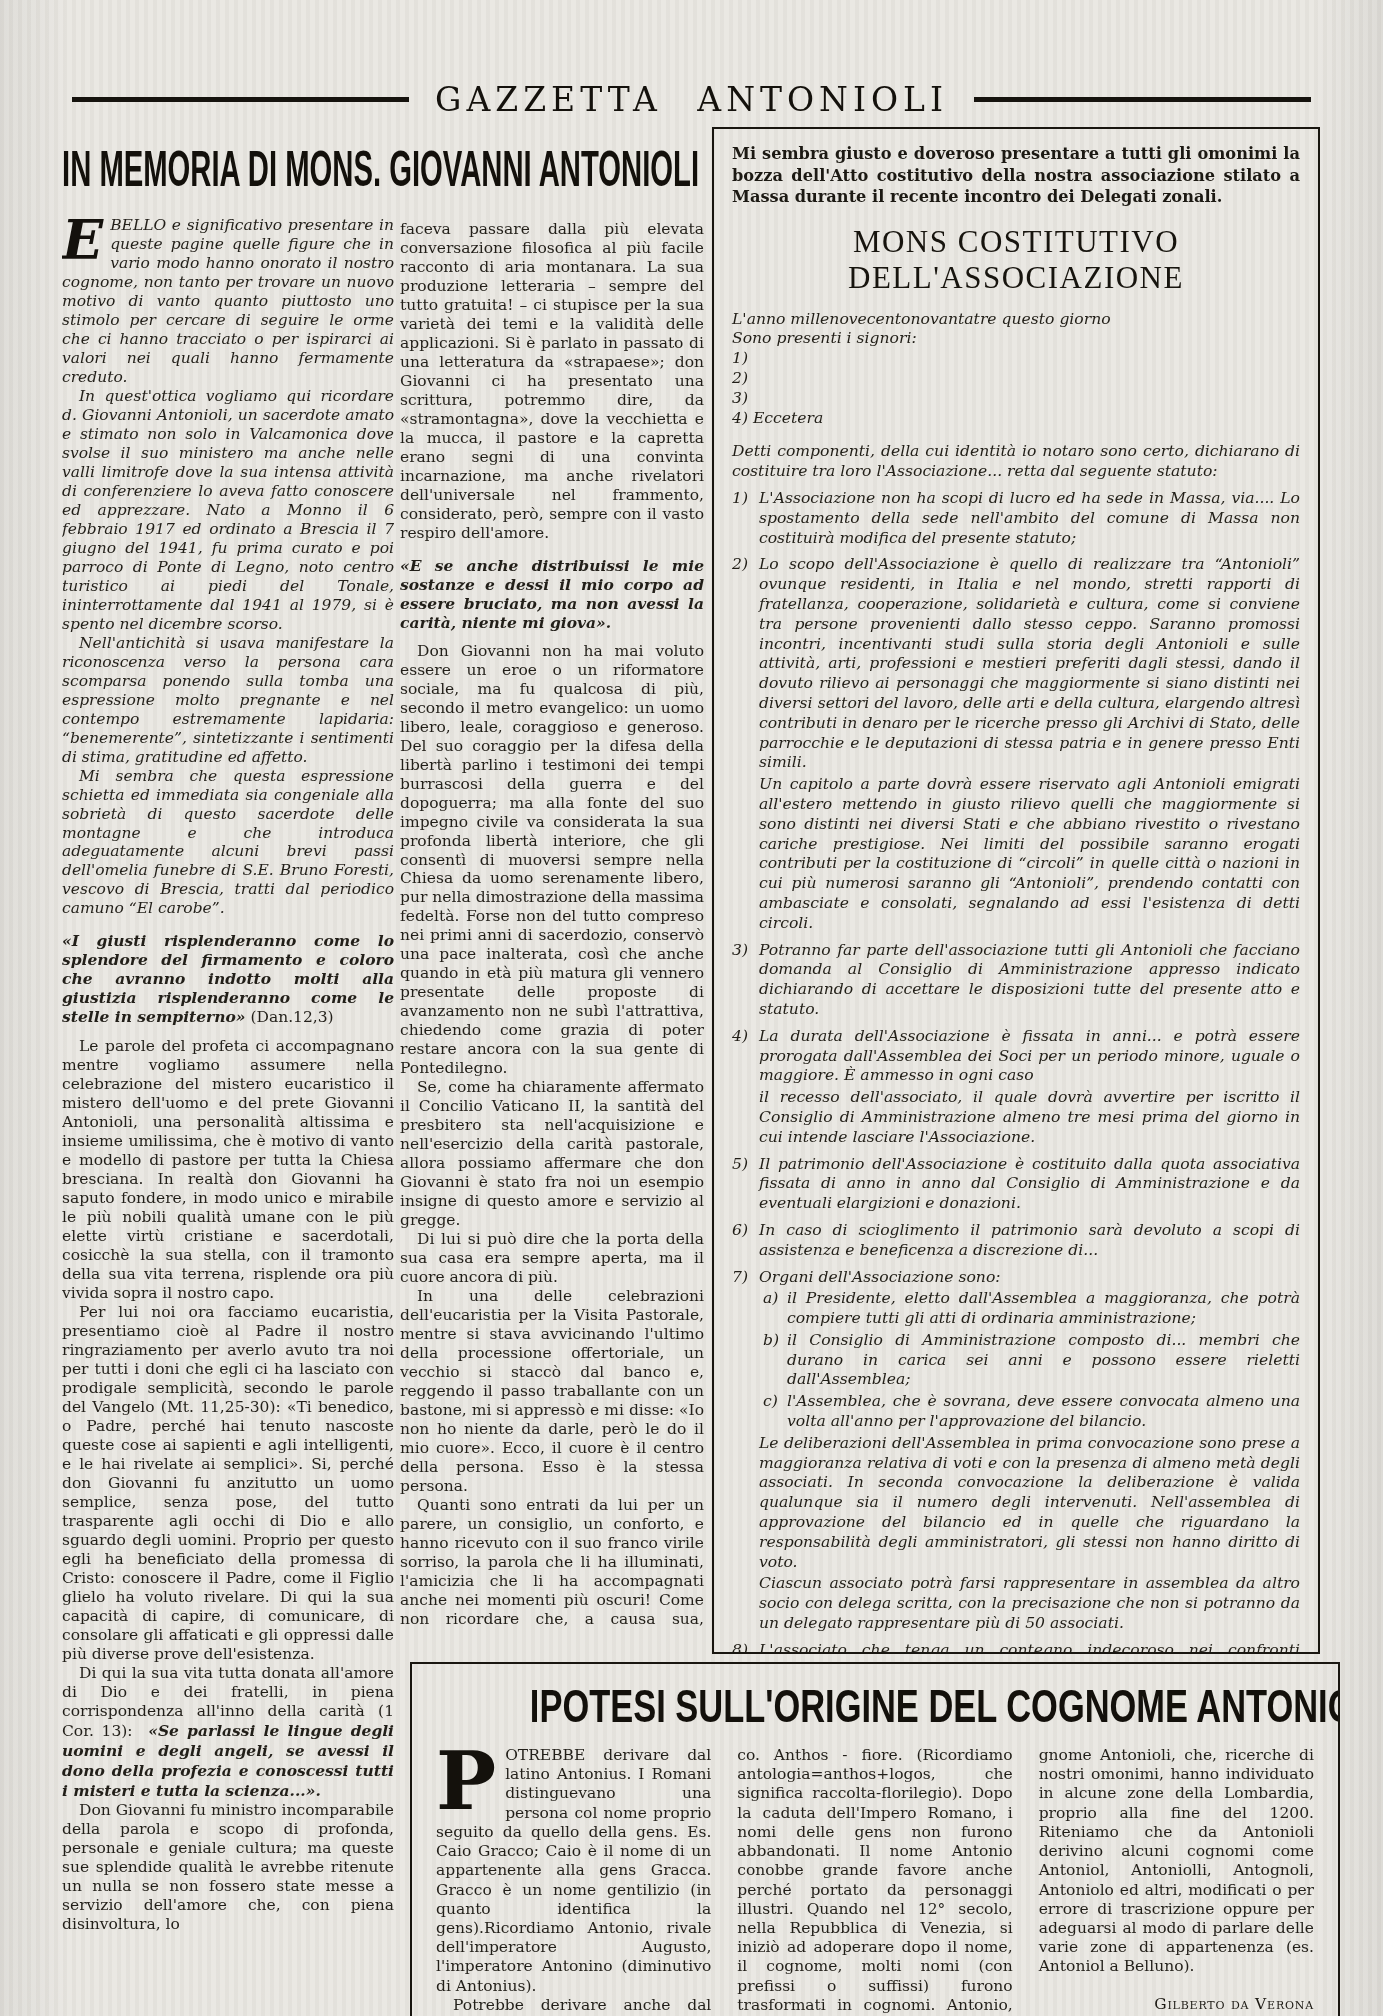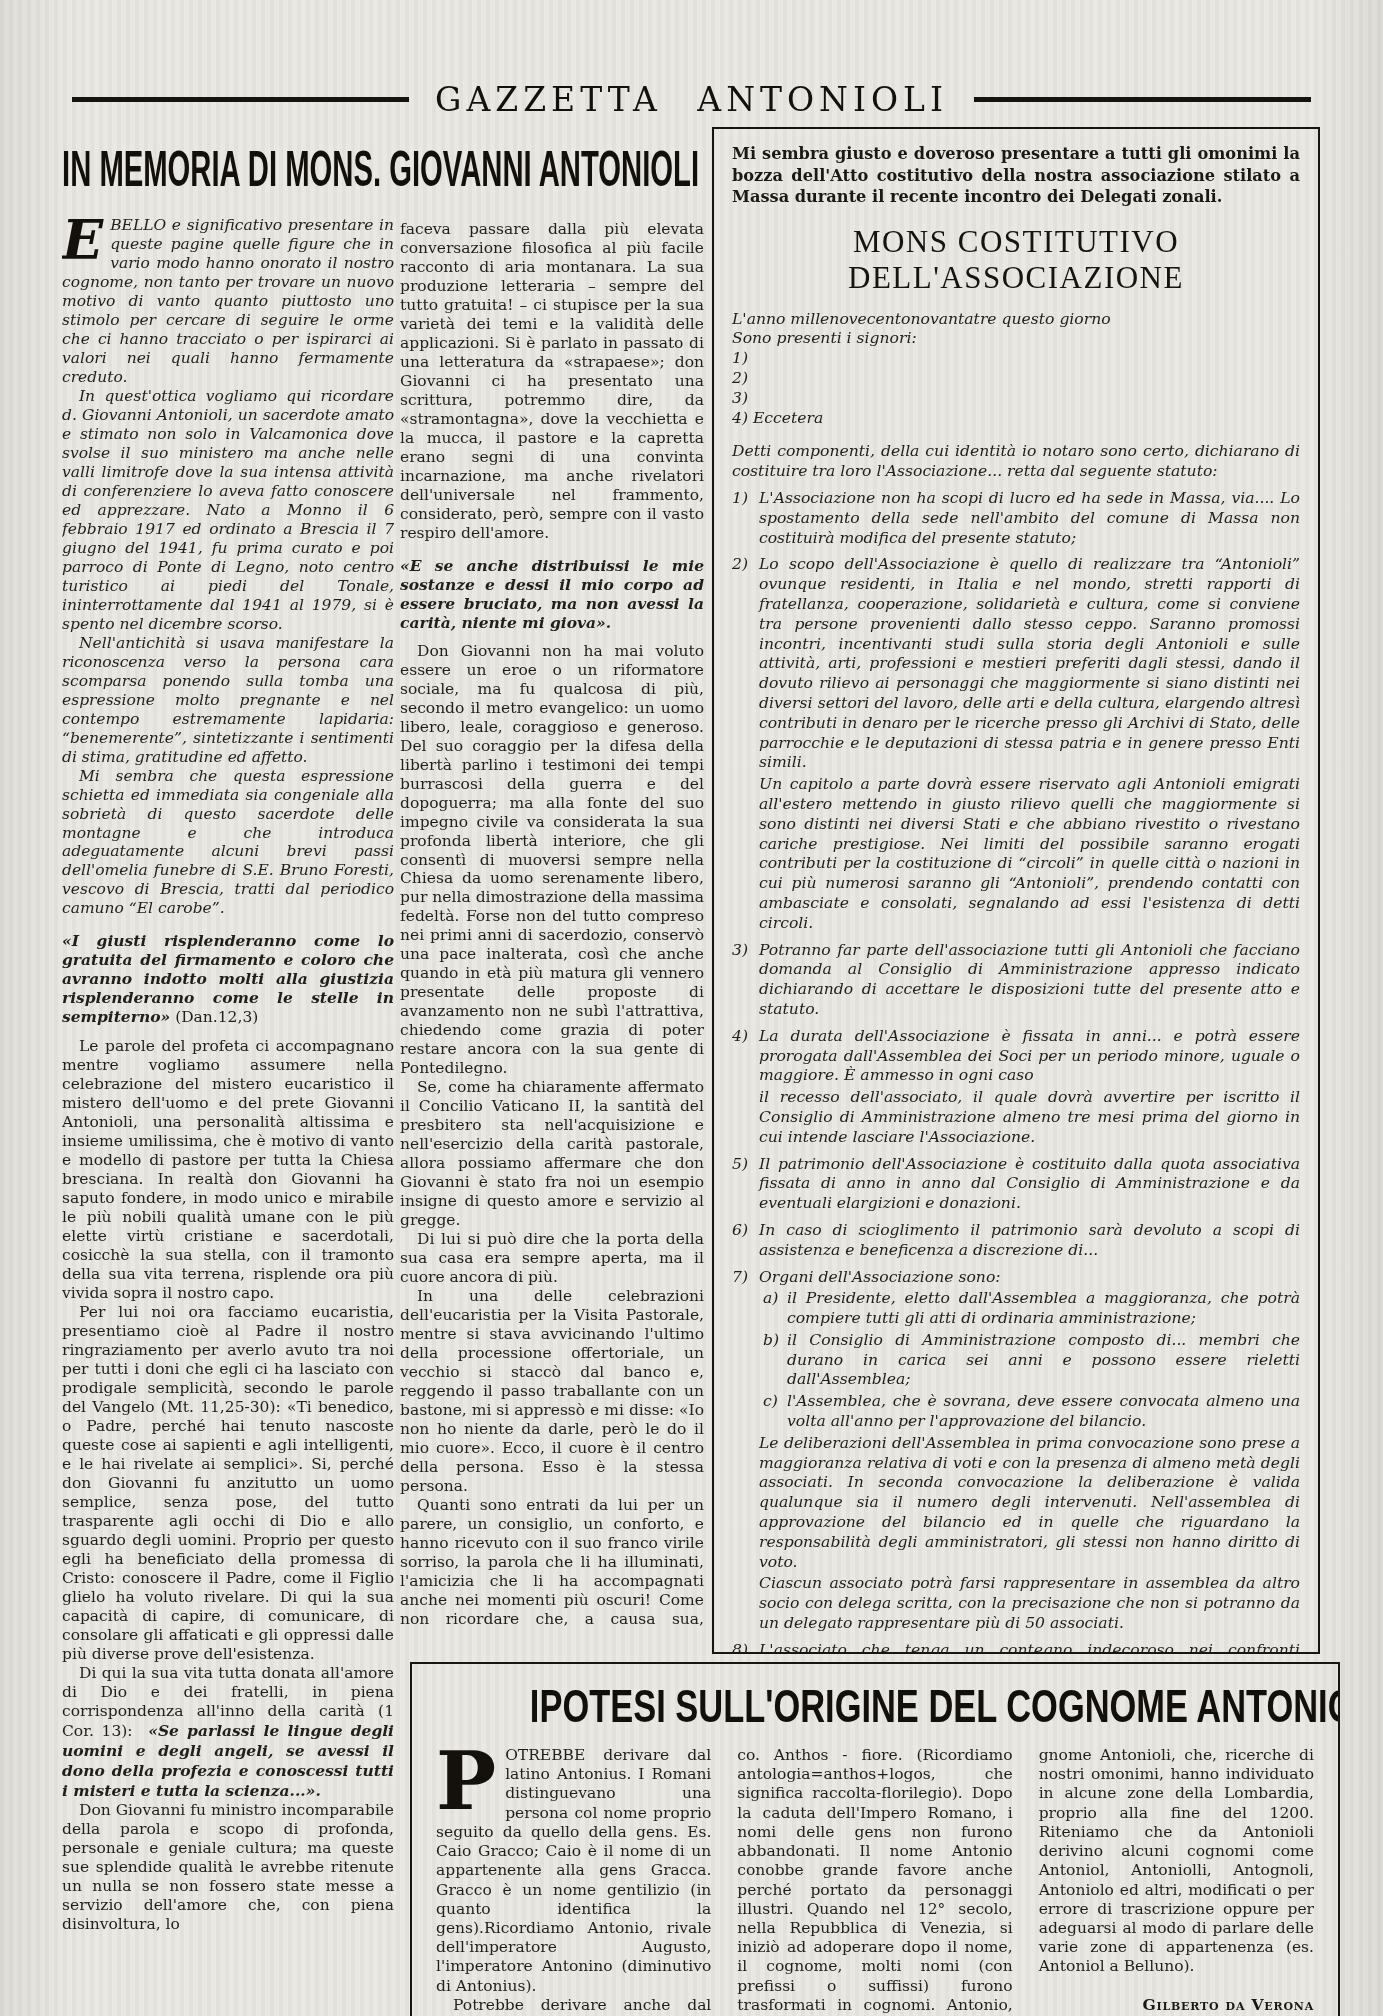--- a/index.html
+++ b/index.html
@@ -49,41 +49,41 @@
   .ipotesi { position:absolute; left:410px; top:1662px; width:930px; height:380px;
     border:2px solid #191610; box-sizing:border-box; padding:16px 24px 0; overflow:hidden; }
   .ipo-title-wrap { text-align:center; height:52px; }
   .ipo-title { display:inline-block; white-space:nowrap; font-family:"Liberation Sans",sans-serif; font-weight:700; font-size:42px;
     transform:scale(0.82,1.1); transform-origin:center top; color:#13100b; }
   .ipo-cols { display:flex; gap:26px; margin-top:14px; }
   .ipo-col { flex:1; font-size:15.5px; line-height:1.24; text-align:justify; hyphens:auto; }
   .ipo-col p { margin:0; }
   .ipo-col p.cont { text-indent:17px; }
   .dropcap-big { float:left; font-size:80px; line-height:58px; font-weight:700; padding:6px 9px 0 0; color:#14110c; font-style:normal; }
-  .signature { text-align:right; font-variant:small-caps; letter-spacing:0.8px; margin-top:18px; font-size:15.5px; color:#1c1913;font-weight:bold; }
+  .signature { text-align:right; font-variant:small-caps; letter-spacing:0.8px; margin-top:18px; font-size:15.5px; color:#1c1913; }
 </style>
 </head>
 <body>
 
 <div class="page">
 
   <div class="masthead">
     <div class="mast-rule"></div>
     <div class="mast-title">GAZZETTA ANTONIOLI</div>
     <div class="mast-rule"></div>
   </div>
 
   <div class="mem-title">IN MEMORIA DI MONS. GIOVANNI ANTONIOLI</div>
 
   <div class="mem-col1 article">
     <p class="first ital"><span class="dropcap">È</span><span>BELLO e significativo presentare in queste pagine quelle figure che in vario modo hanno onorato il nostro cognome, non tanto per trovare un nuovo motivo di vanto quanto piuttosto uno stimolo per cercare di seguire le orme che ci hanno tracciato o per ispirarci ai valori nei quali hanno fermamente creduto.</span></p>
     <p class="ital">In quest'ottica vogliamo qui ricordare d. Giovanni Antonioli, un sacerdote amato e stimato non solo in Valcamonica dove svolse il suo ministero ma anche nelle valli limitrofe dove la sua intensa attività di conferenziere lo aveva fatto conoscere ed apprezzare. Nato a Monno il 6 febbraio 1917 ed ordinato a Brescia il 7 giugno del 1941, fu prima curato e poi parroco di Ponte di Legno, noto centro turistico ai piedi del Tonale, ininterrottamente dal 1941 al 1979, si è spento nel dicembre scorso.</p>
     <p class="ital">Nell'antichità si usava manifestare la riconoscenza verso la persona cara scomparsa ponendo sulla tomba una espressione molto pregnante e nel contempo estremamente lapidaria: “benemerente”, sintetizzante i sentimenti di stima, gratitudine ed affetto.</p>
     <p class="ital">Mi sembra che questa espressione schietta ed immediata sia congeniale alla sobrietà di questo sacerdote delle montagne e che introduca adeguatamente alcuni brevi passi dell'omelia funebre di S.E. Bruno Foresti, vescovo di Brescia, tratti dal periodico camuno “El carobe”.</p>
-    <p class="bquote"><span>«I giusti risplenderanno come lo gratuita del firmamento e coloro che avranno indotto molti alla giustizia risplenderanno come le stelle in sempiterno»</span><span class="plainref"> (Dan.12,3)</span></p>
+    <p class="bquote"><span>«I giusti risplenderanno come lo splendore del firmamento e coloro che avranno indotto molti alla giustizia risplenderanno come le stelle in sempiterno»</span><span class="plainref"> (Dan.12,3)</span></p>
     <p>Le parole del profeta ci accompagnano mentre vogliamo assumere nella celebrazione del mistero eucaristico il mistero dell'uomo e del prete Giovanni Antonioli, una personalità altissima e insieme umilissima, che è motivo di vanto e modello di pastore per tutta la Chiesa bresciana. In realtà don Giovanni ha saputo fondere, in modo unico e mirabile le più nobili qualità umane con le più elette virtù cristiane e sacerdotali, cosicchè la sua stella, con il tramonto della sua vita terrena, risplende ora più vivida sopra il nostro capo.</p>
     <p>Per lui noi ora facciamo eucaristia, presentiamo cioè al Padre il nostro ringraziamento per averlo avuto tra noi per tutti i doni che egli ci ha lasciato con prodigale semplicità, secondo le parole del Vangelo (Mt. 11,25-30): «Ti benedico, o Padre, perché hai tenuto nascoste queste cose ai sapienti e agli intelligenti, e le hai rivelate ai semplici». Si, perché don Giovanni fu anzitutto un uomo semplice, senza pose, del tutto trasparente agli occhi di Dio e allo sguardo degli uomini. Proprio per questo egli ha beneficiato della promessa di Cristo: conoscere il Padre, come il Figlio glielo ha voluto rivelare. Di qui la sua capacità di capire, di comunicare, di consolare gli affaticati e gli oppressi dalle più diverse prove dell'esistenza.</p>
     <p><span>Di qui la sua vita tutta donata all'amore di Dio e dei fratelli, in piena corrispondenza all'inno della carità (1 Cor. 13): </span><span class="bquote" style="margin:8px !important;">«Se parlassi le lingue degli uomini e degli angeli, se avessi il dono della profezia e conoscessi tutti i misteri e tutta la scienza...».</span></p>
     <p>Don Giovanni fu ministro incomparabile della parola e scopo di profonda, personale e geniale cultura; ma queste sue splendide qualità le avrebbe ritenute un nulla se non fossero state messe a servizio dell'amore che, con piena disinvoltura, lo</p>
   </div>
 
   <div class="mem-col2 article">
     <p class="first">faceva passare dalla più elevata conversazione filosofica al più facile racconto di aria montanara. La sua produzione letteraria – sempre del tutto gratuita! – ci stupisce per la sua varietà dei temi e la validità delle applicazioni. Si è parlato in passato di una letteratura da «strapaese»; don Giovanni ci ha presentato una scrittura, potremmo dire, da «stramontagna», dove la vecchietta e la mucca, il pastore e la capretta erano segni di una convinta incarnazione, ma anche rivelatori dell'universale nel frammento, considerato, però, sempre con il vasto respiro dell'amore.</p>
     <p class="bquote">«E se anche distribuissi le mie sostanze e dessi il mio corpo ad essere bruciato, ma non avessi la carità, niente mi giova».</p>
     <p>Don Giovanni non ha mai voluto essere un eroe o un riformatore sociale, ma fu qualcosa di più, secondo il metro evangelico: un uomo libero, leale, coraggioso e generoso. Del suo coraggio per la difesa della libertà parlino i testimoni dei tempi burrascosi della guerra e del dopoguerra; ma alla fonte del suo impegno civile va considerata la sua profonda libertà interiore, che gli consentì di muoversi sempre nella Chiesa da uomo serenamente libero, pur nella dimostrazione della massima fedeltà. Forse non del tutto compreso nei primi anni di sacerdozio, conservò una pace inalterata, così che anche quando in età più matura gli vennero presentate delle proposte di avanzamento non ne subì l'attrattiva, chiedendo come grazia di poter restare ancora con la sua gente di Pontedilegno.</p>

